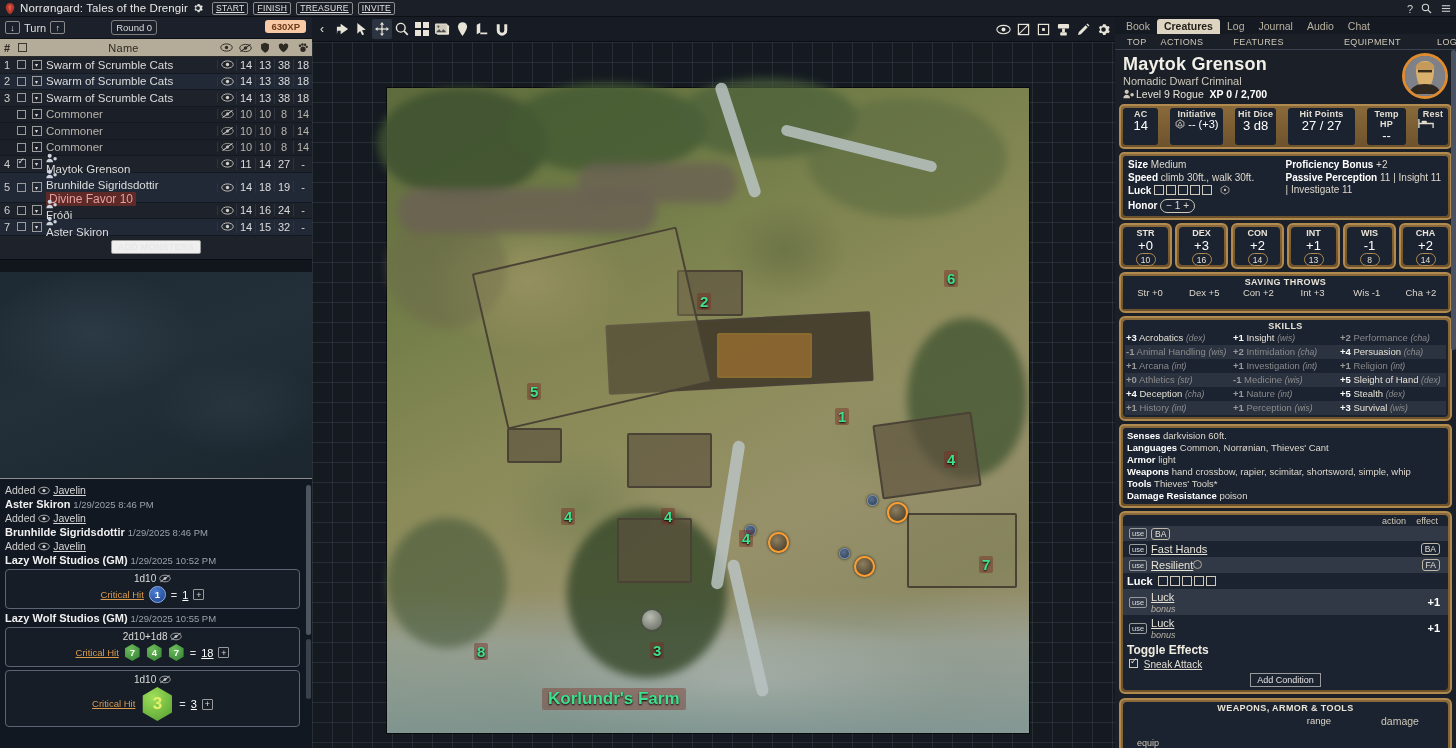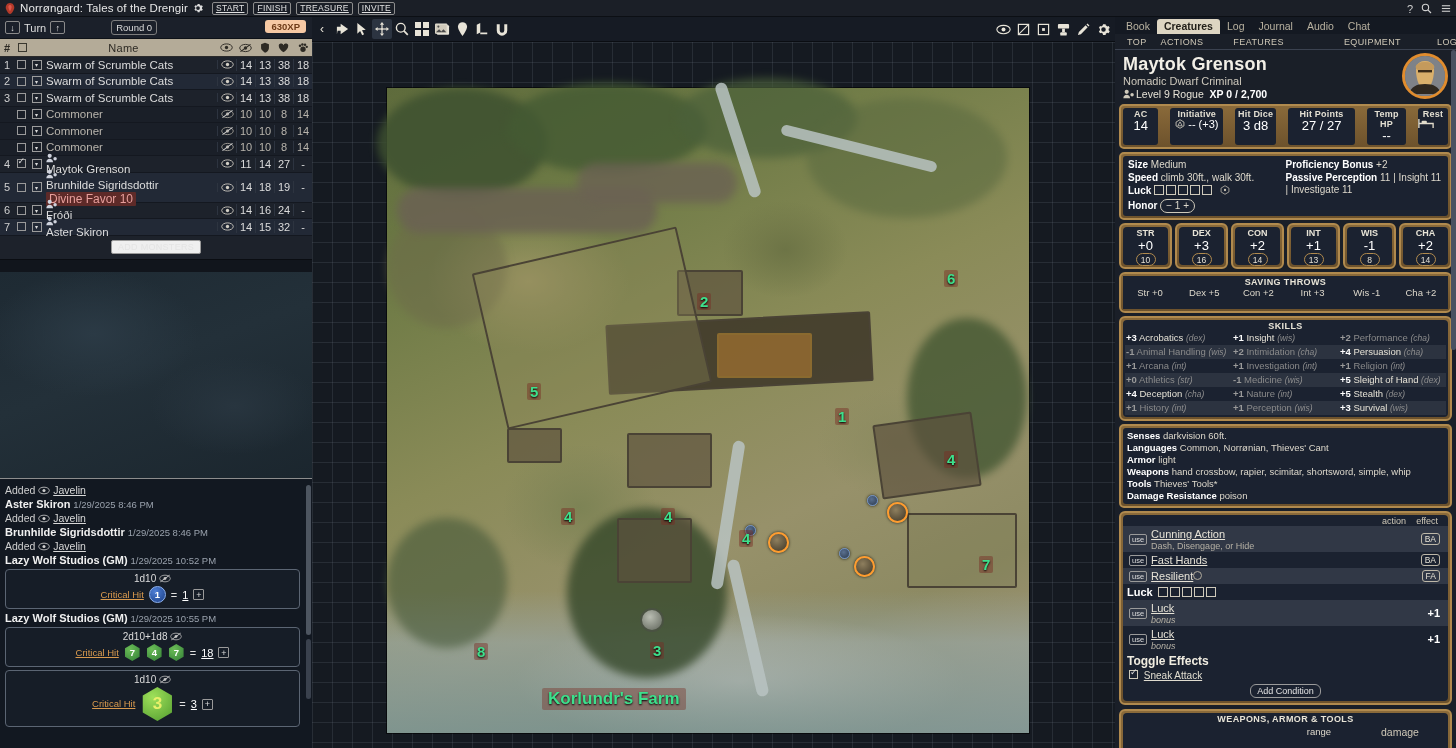--- a/index.html
+++ b/index.html
@@ -269,21 +269,21 @@
   .frow.odd{ background:#313846; }
   .usebtn{ border:1px solid #9a9a9a;border-radius:2px;font-size:7.5px;color:#ddd;padding:0 2px;margin:0 4px;}
   .fname{ flex:1; }
   .fname a{ color:#e6e2d6;text-decoration:underline;font-size:11px;}
   .fname .fs{ display:block;font-size:9px;color:#b5b0a4;}
   .tag{ border:1px solid #bdb7a8;border-radius:3px;font-size:8.5px;color:#e4e0d4;padding:0 3px;margin-right:6px;}
   .plusval{ width:24px;text-align:right;font-size:11px;color:#fff;font-weight:bold;padding-right:6px;}
   .lucky{ display:flex;align-items:center;padding:2px 4px;font-size:11px;color:#fff;font-weight:bold;}
   .toggle-h{ font-size:12px;font-weight:bold;color:#f0ece0;padding:2px 4px;}
   .sneak{ padding:0 6px;font-size:10px;color:#e0dccf;}
-  .addcond{ display:block;margin:3px auto 0 auto;border:1px solid #9a9a9a;border-radius:6px;
+  .addcond{ display:block;margin:3px auto 0 auto;border:1px solid #9a9a9a;border-radius:0;
     font-size:9px;color:#e2e2e2;padding:1px 6px;background:transparent;}
   .weapons{ margin:4px 4px 0 4px;border:2px solid #b08a4e;border-radius:6px;
     background:linear-gradient(#8a6a3a,#6d522c);padding:2px;}
   .wp-in{ background:#1b2230;border-radius:4px;padding:1px 0 2px 0;}
   .wp-t{ text-align:center;font-size:9px;font-weight:bold;color:#e8e4d7;letter-spacing:.4px;}
   .wp-head{ display:flex;font-size:9px;color:#cfc8b7;padding:0 12px;}
   .wp-row{ display:flex;align-items:flex-start;padding:1px 2px;min-height:20px;}
   .wp-row.odd{ background:#313846;}
   .wp-eq{ width:26px;display:flex;align-items:center;justify-content:center;padding-top:3px;}
   .radio{ width:9px;height:9px;border:1px solid #b0aa9c;border-radius:50%;display:inline-block;}
@@ -1051,21 +1051,20 @@
 
       <div class="feats">
         <div class="feats-in">
           <div class="fhead">
             <span>action</span>
             <span>effect</span>
           </div>
           <div id="features-list">
               <div class="frow odd">
                 <span class="usebtn">use</span>
-                <span class="fname"><a>Cunning Action</a><span class="fs">Dash, Disengage, or Hide</span></span>
                 <span class="tag">BA</span>
               </div>
               <div class="frow">
                 <span class="usebtn">use</span>
                 <span class="fname"><a>Fast Hands</a></span>
                 <span class="tag">BA</span>
               </div>
               <div class="frow odd">
                 <span class="usebtn">use</span>
                 <span class="fname"><a>Resilient</a><span class="radio" style="margin-top:2px"></span></span>

